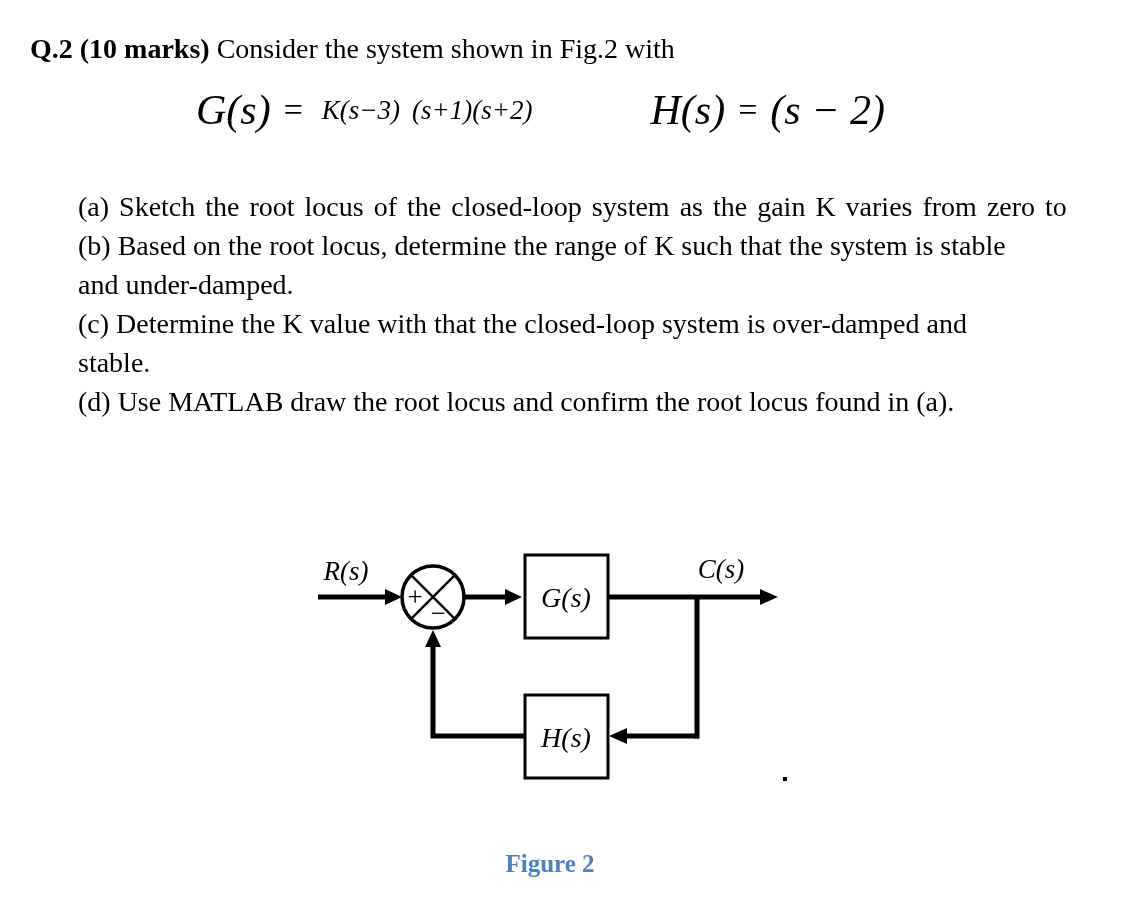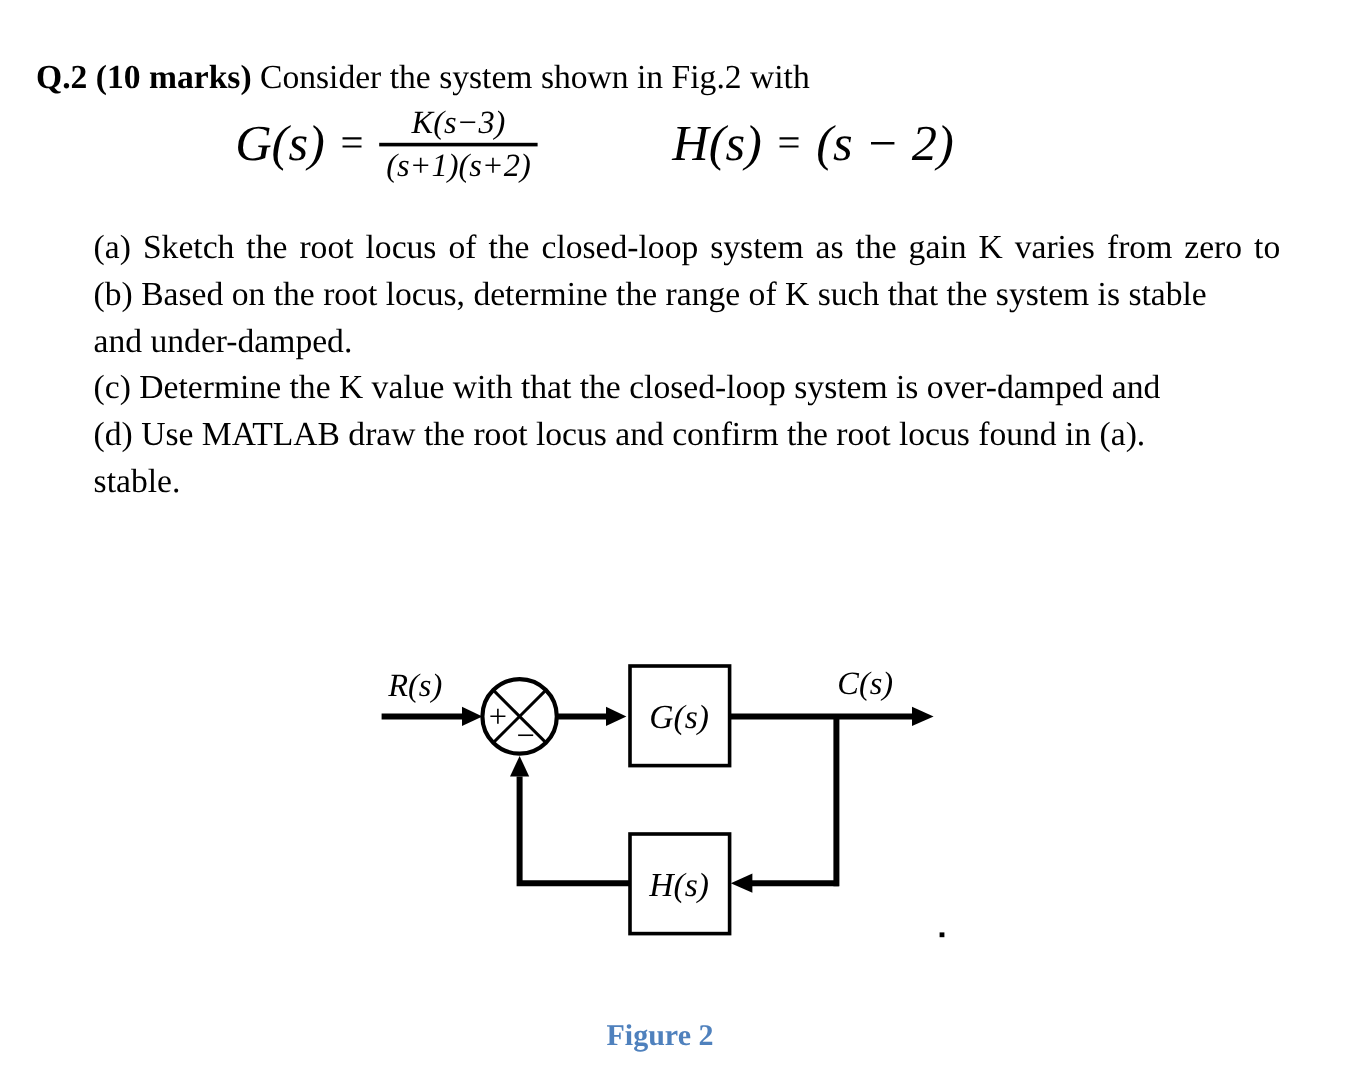--- a/index.html
+++ b/index.html
@@ -1,28 +1,28 @@
 <!DOCTYPE html>
 <html><head>
 <meta charset="utf-8">
 <style>
   html,body { margin:0; padding:0; }
   body {
     width:1140px; height:898px; position:relative; overflow:hidden;
     background:#ffffff; color:#000;
     font-family:"Liberation Serif", serif;
   }
-  .title { position:absolute; left:30px; top:49px; font-size:28px; white-space:nowrap; }
+  .title { position:absolute; left:30px; top:33px; font-size:28px; white-space:nowrap; }
   .title .b { font-weight:bold; }
 
   
   .eq-row { position:absolute; left:196px; top:86px; display:flex; align-items:center; }
   .m-big { font-size:42px; font-style:italic; }
   .m-eq  { font-size:34px; margin:0 13px; }
-  .frac  { display:inline-flex; flex-direction:column; align-items:center; font-style:italic; }
+  .frac  { display:inline-flex; align-items:center; font-style:italic; }
   .frac .num, .frac .den { font-size:27px; line-height:1.22; padding:0 6px; white-space:nowrap; }
   .frac .rule { align-self:stretch; height:0; border-top:3px solid #000; }
   .eq-gap { width:112px; }
 
   
   .body-text { position:absolute; left:30px; top:187px; font-size:28px; line-height:39px; }
   .body-text .line { white-space:nowrap;margin-left:48px; }
   .body-text .line.wide { word-spacing:3px; }
 
   
@@ -57,22 +57,22 @@
   <span class="m-big">H(s)</span>
   <span class="m-eq">=</span>
   <span class="m-big">(s − 2)</span>
 </div>
 
 <div class="body-text">
   <div class="line wide">(a) Sketch the root locus of the closed-loop system as the gain K varies from zero to</div>
   <div class="line">(b) Based on the root locus, determine the range of K such that the system is stable</div>
   <div class="line">and under-damped.</div>
   <div class="line">(c) Determine the K value with that the closed-loop system is over-damped and</div>
+  <div class="line">stable.</div>
   <div class="line">(d) Use MATLAB draw the root locus and confirm the root locus found in (a).</div>
-  <div class="line">stable.</div>
 </div>
 
 <svg class="diagram" width="520" height="260" viewBox="0 0 520 260">
 
   <text class="dlabel" x="56" y="40" text-anchor="middle">R(s)</text>
   <line class="wire" x1="28" y1="57" x2="96" y2="57"></line>
   <polygon class="ah" points="95,49 112,57 95,65"></polygon>
 
   <circle cx="143" cy="57" r="31" fill="#fff" stroke="#000" stroke-width="3.5"></circle>
   <line class="thin" x1="121.1" y1="35.1" x2="164.9" y2="78.9"></line>

